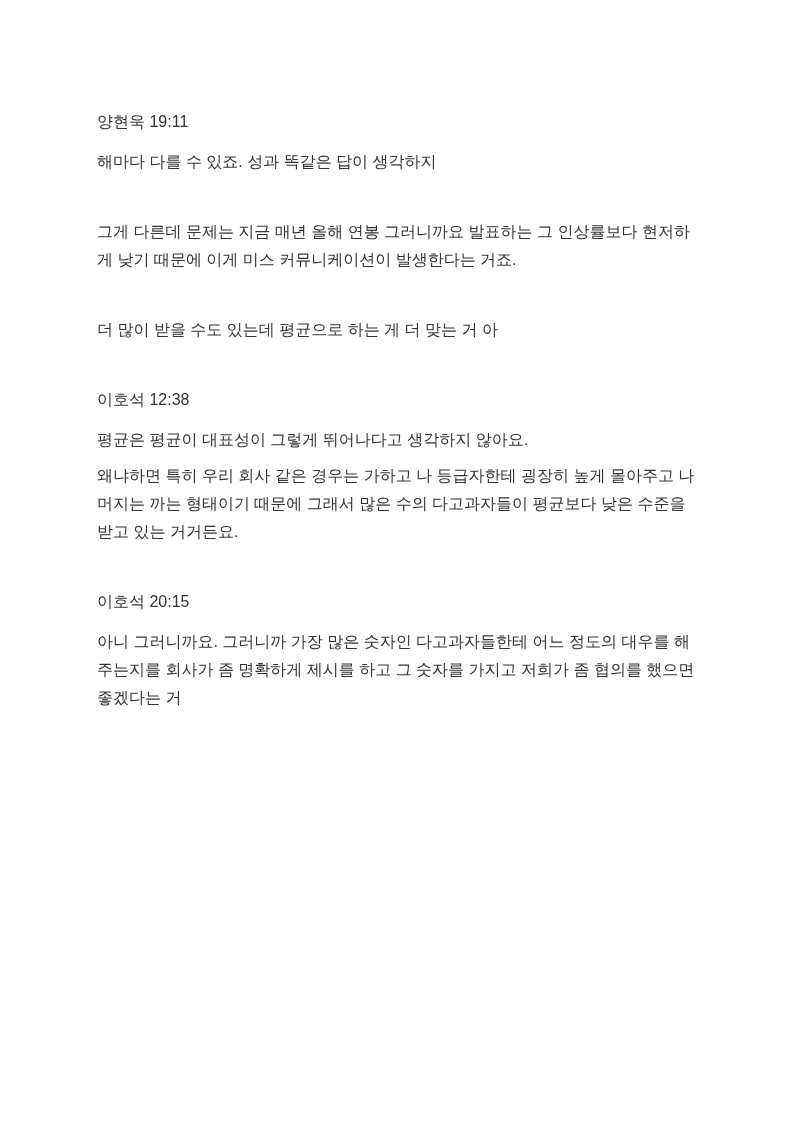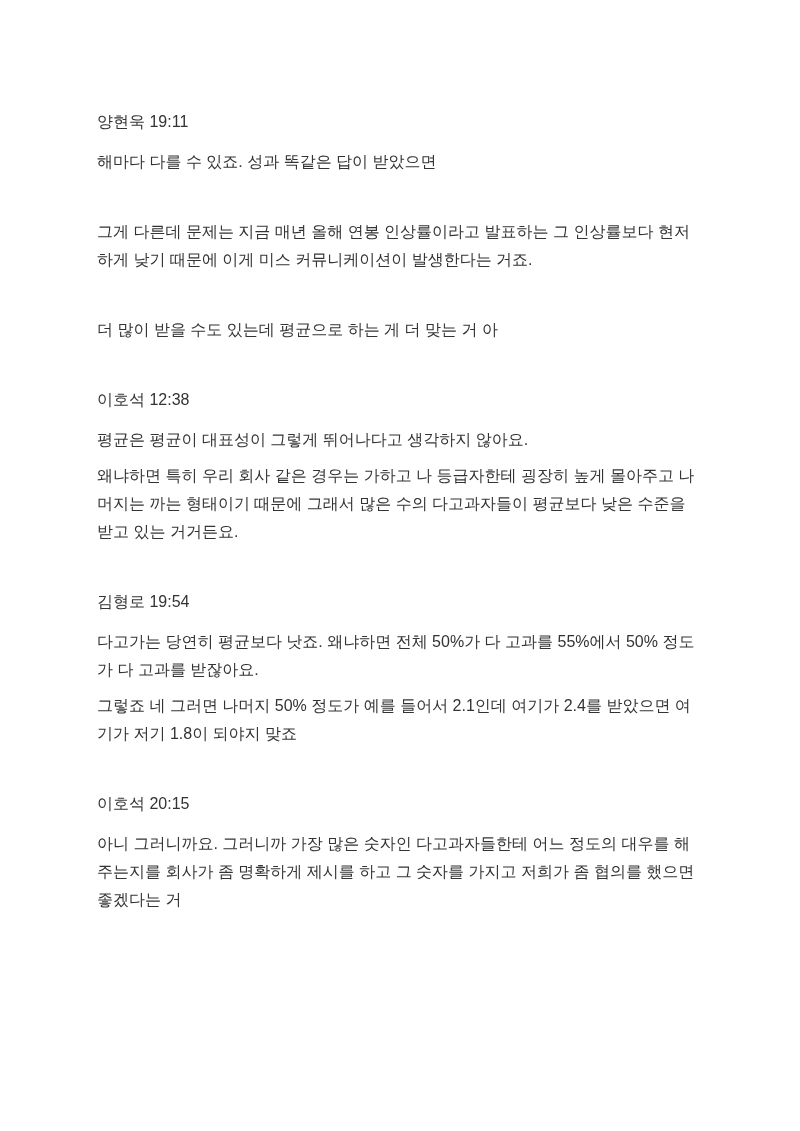--- a/index.html
+++ b/index.html
@@ -36,48 +36,40 @@
 <body>
 
 <div class="page">
   <div class="content">
 
     <section class="section">
       <div class="speaker-line">
         <span>양현욱</span>
         <span>19:11</span>
       </div>
-      <p class="para">해마다 다를 수 있죠. 성과 똑같은 답이 받았으면</p>
+      <p class="para">해마다 다를 수 있죠. 성과 똑같은 답이 생각하지</p>
     </section>
 
     <section class="section">
-      <p class="para">그게 다른데 문제는 지금 매년 올해 연봉 인상률이라고 발표하는 그 인상률보다 현저하게 낮기 때문에 이게 미스 커뮤니케이션이 발생한다는 거죠.</p>
+      <p class="para">그게 다른데 문제는 지금 매년 올해 연봉 그러니까요 발표하는 그 인상률보다 현저하게 낮기 때문에 이게 미스 커뮤니케이션이 발생한다는 거죠.</p>
     </section>
 
     <section class="section">
       <p class="para">더 많이 받을 수도 있는데 평균으로 하는 게 더 맞는 거 아</p>
     </section>
 
     <section class="section">
       <div class="speaker-line">
         <span>이호석</span>
         <span>12:38</span>
       </div>
       <p class="para">평균은 평균이 대표성이 그렇게 뛰어나다고 생각하지 않아요.</p>
       <p class="para">왜냐하면 특히 우리 회사 같은 경우는 가하고 나 등급자한테 굉장히 높게 몰아주고 나머지는 까는 형태이기 때문에 그래서 많은 수의 다고과자들이 평균보다 낮은 수준을 받고 있는 거거든요.</p>
     </section>
 
-    <section class="section">
-      <div class="speaker-line">
-        <span>김형로</span>
-        <span>19:54</span>
-      </div>
-      <p class="para">다고가는 당연히 평균보다 낫죠. 왜냐하면 전체 50%가 다 고과를 55%에서 50% 정도가 다 고과를 받잖아요.</p>
-      <p class="para">그렇죠 네 그러면 나머지 50% 정도가 예를 들어서 2.1인데 여기가 2.4를 받았으면 여기가 저기 1.8이 되야지 맞죠</p>
-    </section>
 
     <section class="section">
       <div class="speaker-line">
         <span>이호석</span>
         <span>20:15</span>
       </div>
       <p class="para">아니 그러니까요. 그러니까 가장 많은 숫자인 다고과자들한테 어느 정도의 대우를 해주는지를 회사가 좀 명확하게 제시를 하고 그 숫자를 가지고 저희가 좀 협의를 했으면 좋겠다는 거</p>
     </section>
 
   </div>

